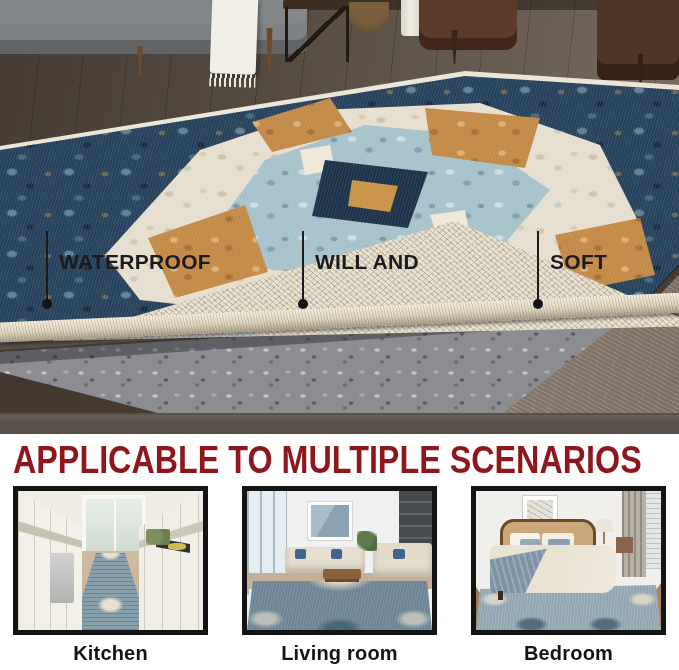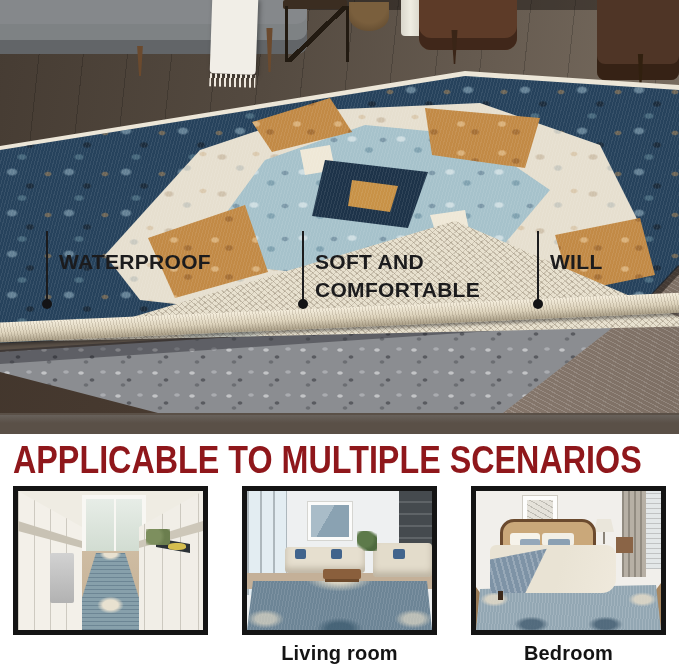--- a/index.html
+++ b/index.html
@@ -301,29 +301,28 @@
       <div class="c-line"></div>
       <div class="c-dot"></div>
       <div class="c-text">
         <span>WATERPROOF</span>
       </div>
     </div>
     <div class="callout c2">
       <div class="c-line"></div>
       <div class="c-dot"></div>
       <div class="c-text">
-        <span>SOFT AND</span>
-        <span>COMFORTABLE</span>
+        <span>WILL AND</span>
       </div>
     </div>
     <div class="callout c3">
       <div class="c-line"></div>
       <div class="c-dot"></div>
       <div class="c-text">
-        <span>WILL</span>
+        <span>SOFT</span>
       </div>
     </div>
   </section>
 
   <div class="hero-fade"></div>
 
   <h1 class="scn-heading">APPLICABLE TO MULTIPLE SCENARIOS</h1>
 
   <div class="thumb t1">
     <div class="scene">
@@ -383,16 +382,17 @@
       <div class="b-pillow-b1"></div>
       <div class="b-pillow-b2"></div>
       <div class="b-nightstand"></div>
       <div class="b-bed">
         <div class="b-blanket"></div>
       </div>
       <div class="b-leg"></div>
     </div>
   </div>
 
+  <div class="tlabel lb1">Kitchen</div>
   <div class="tlabel lb2">Living room</div>
   <div class="tlabel lb3">Bedroom</div>
 
 </div>
 
 </body></html>

